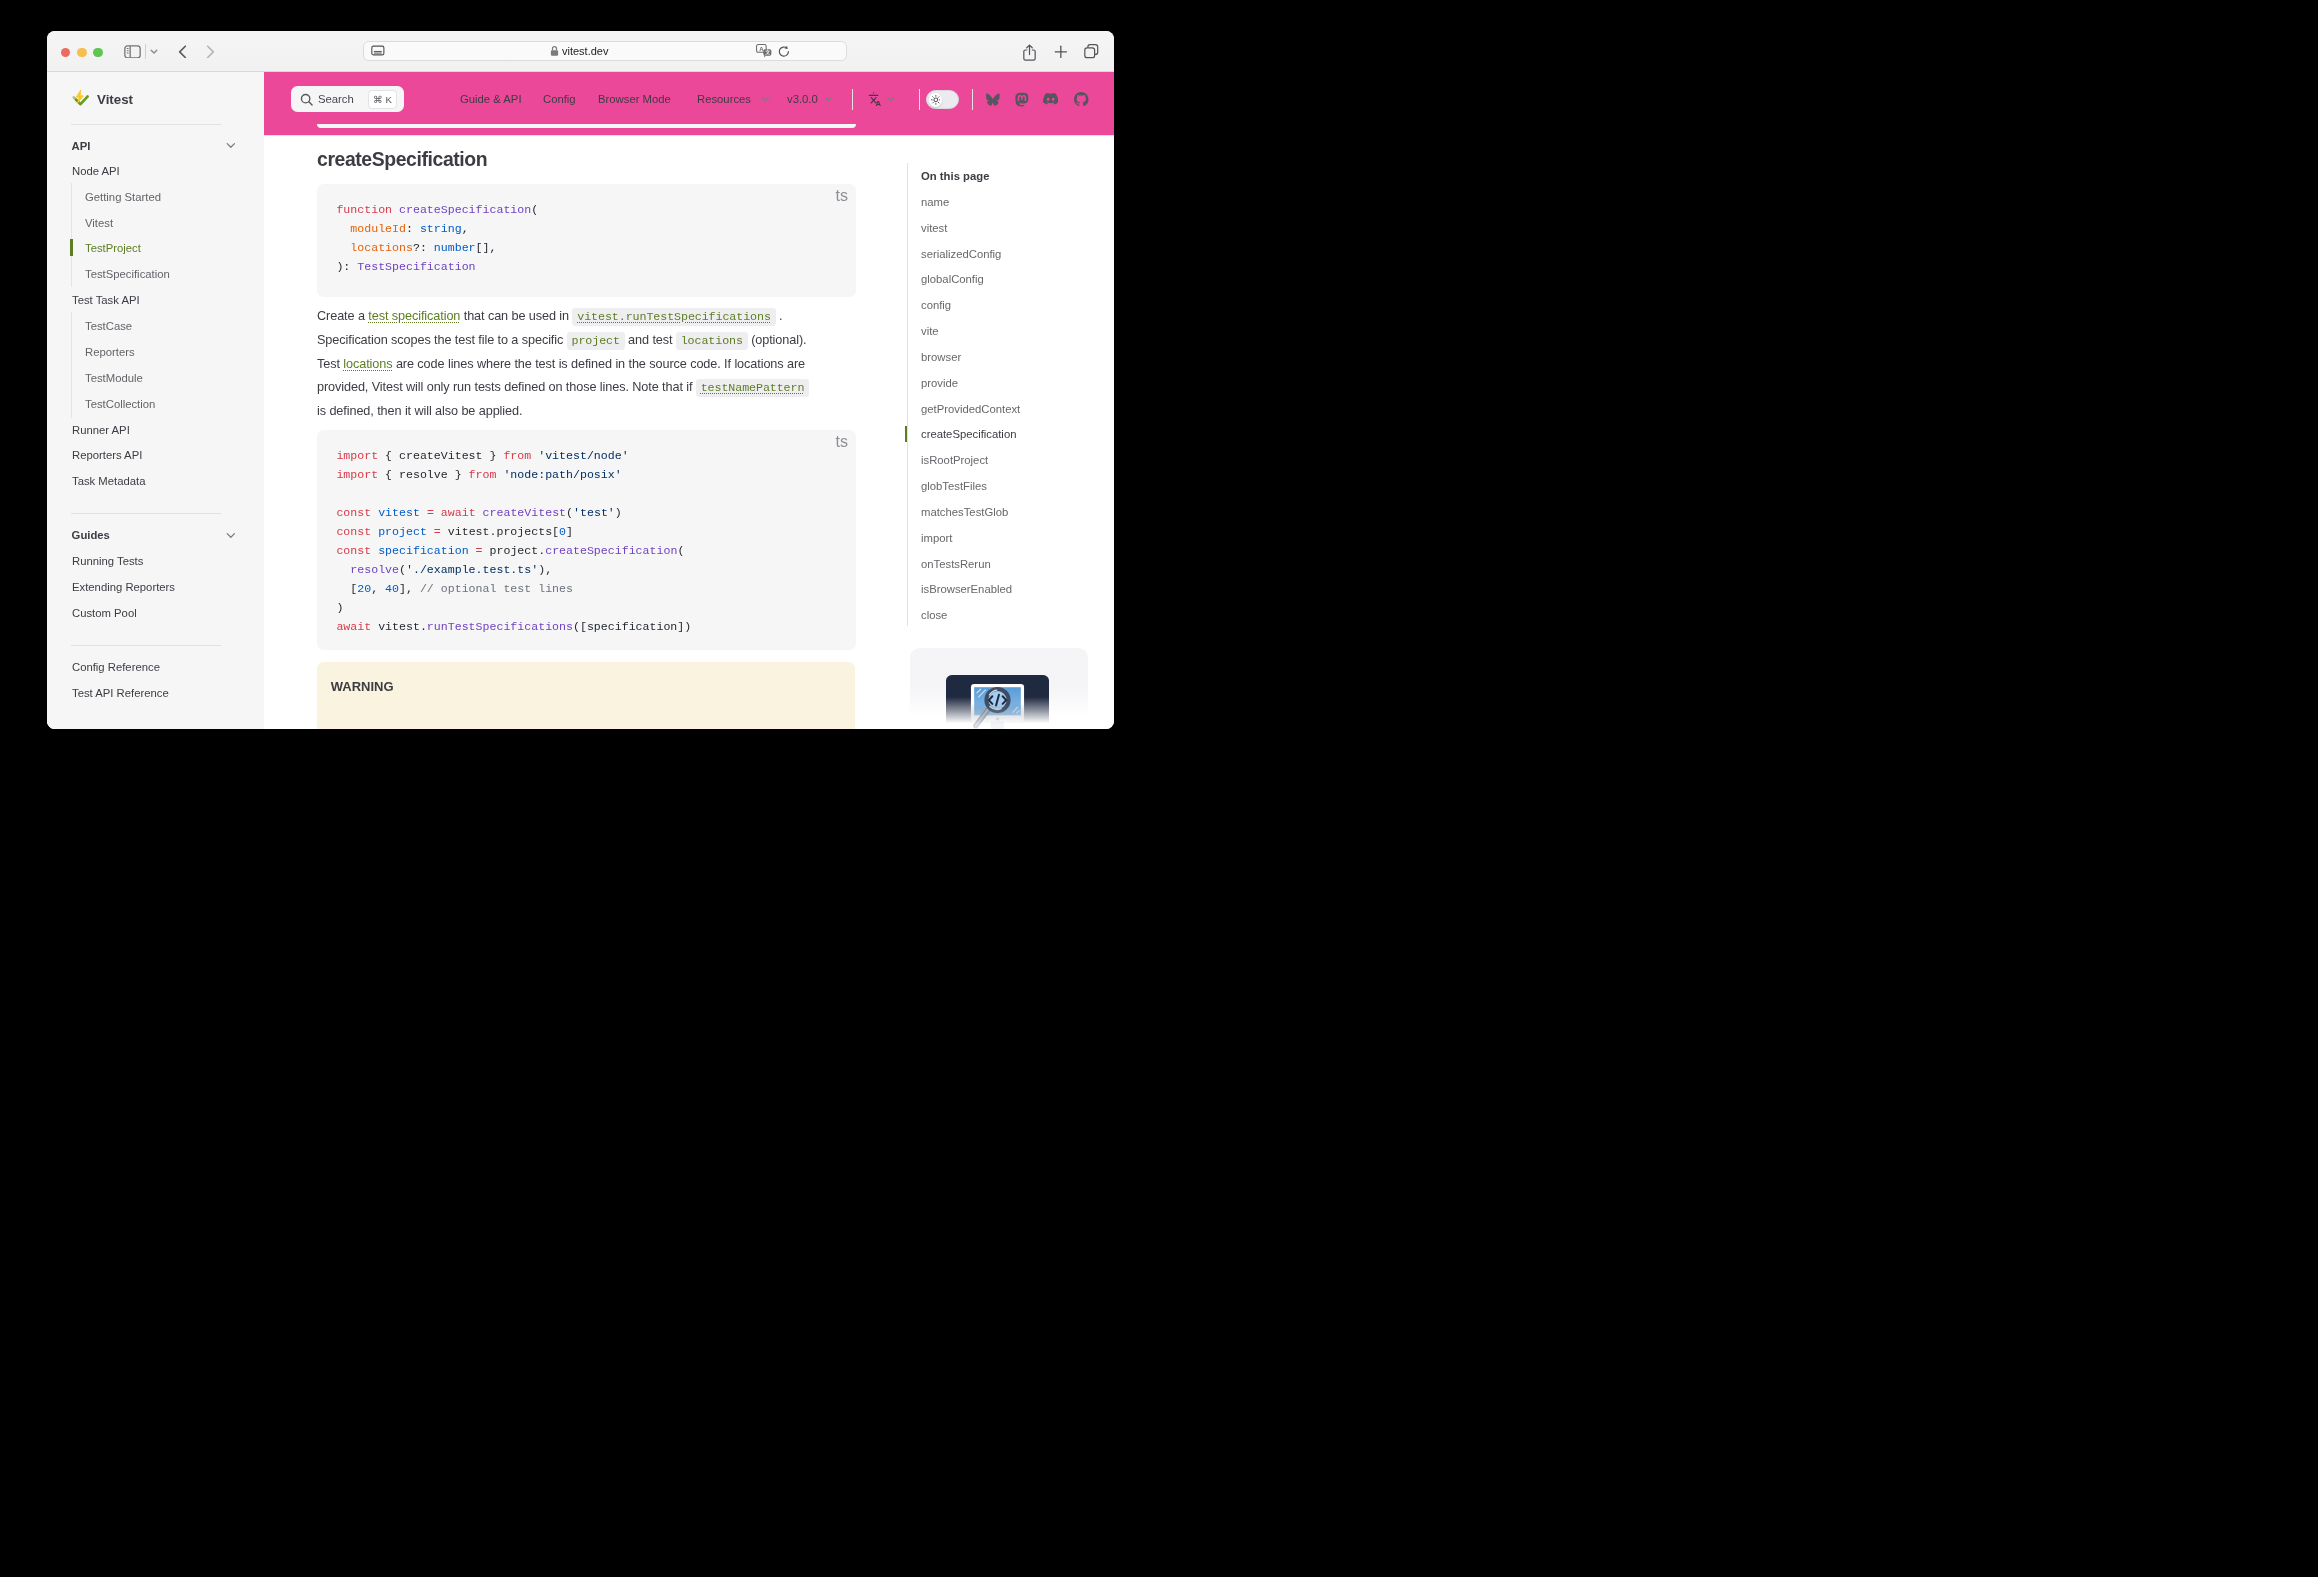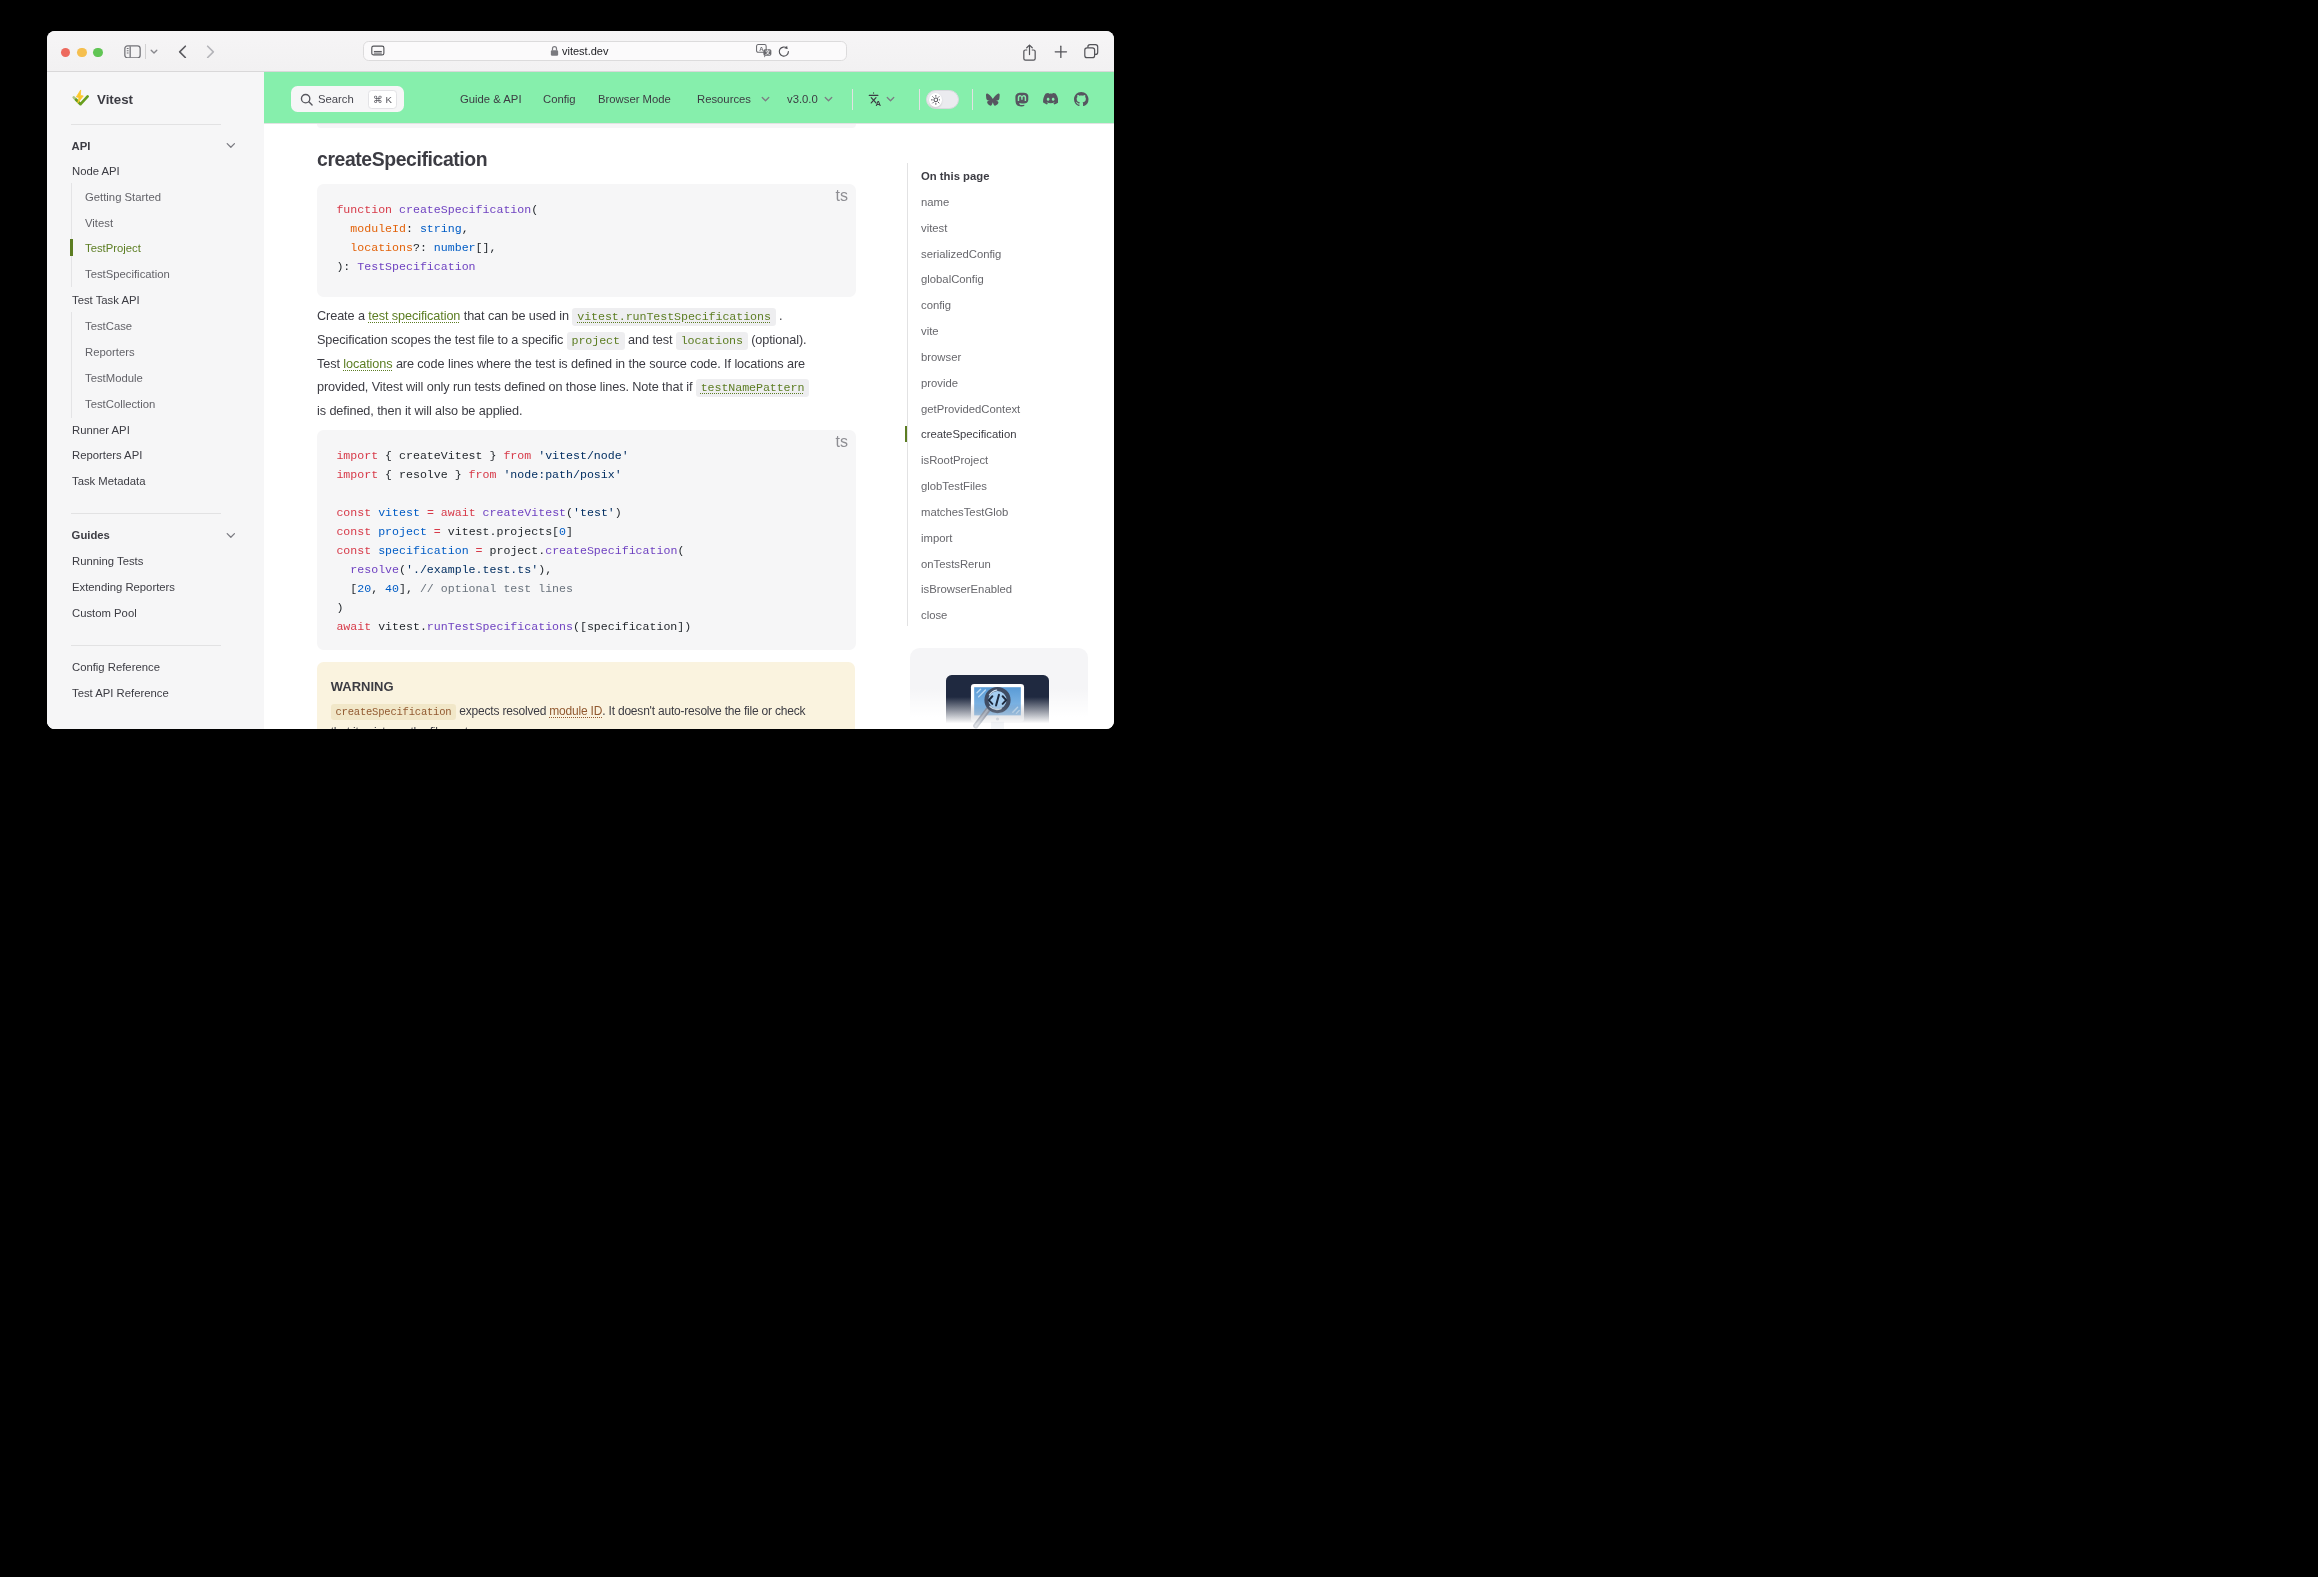--- a/index.html
+++ b/index.html
@@ -10,21 +10,21 @@
     background:#fff; border-radius:8px; overflow:hidden; }
   
   .toolbar { position:absolute; left:0; top:0; width:100%; height:41px;
     background:linear-gradient(#f6f5f6,#f2f1f2); border-bottom:0.8px solid #d9d8d9; }
   .tl { position:absolute; top:16.6px; width:9.7px; height:9.7px; border-radius:50%; }
   .urlbar { position:absolute; left:316px; top:9.7px; width:484px; height:20px;
     background:#fbfafb; border:0.8px solid #dcdbdc; border-radius:5.7px; }
   
   .site { position:absolute; left:0; top:41px; width:100%; height:657px; background:#fff; }
   .sidebar { position:absolute; left:0; top:0; width:217px; height:657px; background:#f6f6f7; }
-  .navright { position:absolute; left:217px; top:0; right:0; height:52px; background:#86efac;
+  .navright { position:absolute; left:217px; top:0; right:0; height:64px; background:#ec4899;
     border-bottom:0.8px solid #e2e2e3; }
   .sbdiv { position:absolute; left:24px; width:150px; height:0.8px; background:#e2e2e3; }
   .sbsec { position:absolute; left:24.6px; font-size:11.3px; font-weight:700; color:#3c3c43; line-height:16px; }
   .sbitem { position:absolute; left:25px; font-size:11.3px; color:#636369; line-height:16px; }
   .sbnest { position:absolute; left:38px; font-size:11.3px; color:#636369; line-height:16px; }
   .gline { position:absolute; left:24px; width:0.8px; background:#e4e4e6; }
   .chev { stroke:#7c7c83; stroke-width:1.6; fill:none; stroke-linecap:round; stroke-linejoin:round; }
   .navitem { position:absolute; top:18.6px; font-size:11.3px; font-weight:500; color:#3c3c43; line-height:16px; }
   .code { position:absolute; left:270px; width:539px; background:#f6f6f7; border-radius:6.5px;
     font-family:"Liberation Mono",monospace; font-size:11.6px; line-height:19px; color:#24292e; }
@@ -242,24 +242,20 @@
           <div><span class="tk-k">const</span> <span class="tk-v">project</span> <span class="tk-k">=</span> vitest.projects[<span class="tk-v">0</span>]</div>
           <div><span class="tk-k">const</span> <span class="tk-v">specification</span> <span class="tk-k">=</span> project.<span class="tk-f">createSpecification</span>(</div>
           <div>  <span class="tk-f">resolve</span>(<span class="tk-s">'./example.test.ts'</span>),</div>
           <div>  [<span class="tk-v">20</span>, <span class="tk-v">40</span>], <span class="tk-c">// optional test lines</span></div>
           <div>)</div>
           <div><span class="tk-k">await</span> vitest.<span class="tk-f">runTestSpecifications</span>([specification])</div>
         </div>
     </div>
     <div class="abs" style="left:270px;top:590px;width:538px;height:121px;background:#faf3df;border-radius:6.5px">
       <div class="abs" style="left:13.7px;top:17px;font-size:13px;font-weight:700;color:#3c3c43;line-height:16px">WARNING</div>
-      <div class="abs" style="left:13.7px;top:39px;font-size:12px;letter-spacing:-0.2px;line-height:20px;color:#3c3c43;white-space:nowrap">
-        <div><span class="wcode">createSpecification</span> expects resolved <a class="wlink" href="#mid">module ID</a>. It doesn't auto-resolve the file or check</div>
-        <div>that it exists on the file system.</div>
-      </div>
     </div>
     <div class="abs" style="left:860px;top:91px;width:0.8px;height:463px;background:#e2e2e3"></div>
     <div class="abs" style="left:874px;top:96px;font-size:11.3px;font-weight:700;color:#3c3c43;line-height:16px">On this page</div>
     <div class="aitem" style="top:122px">name</div>
     <div class="aitem" style="top:148px">vitest</div>
     <div class="aitem" style="top:174px">serializedConfig</div>
     <div class="aitem" style="top:199px">globalConfig</div>
     <div class="aitem" style="top:225px">config</div>
     <div class="aitem" style="top:251px">vite</div>
     <div class="aitem" style="top:277px">browser</div>

